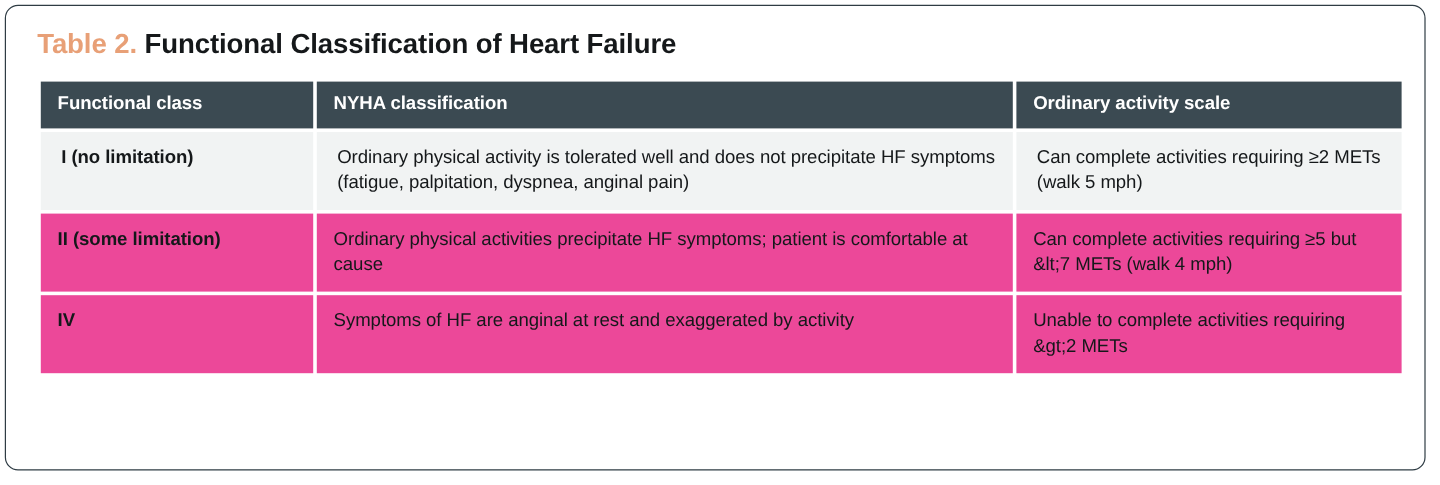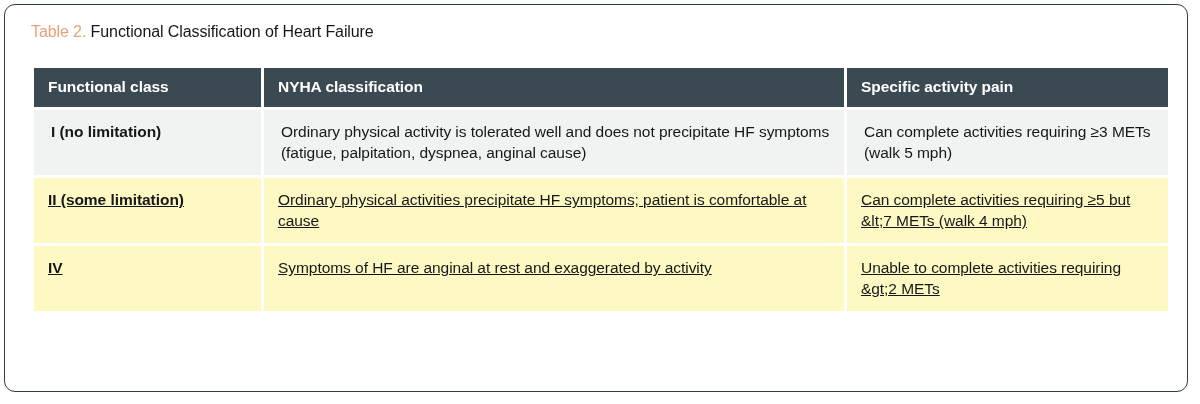--- a/index.html
+++ b/index.html
@@ -24,22 +24,22 @@
     background: #ffffff;
     border: 1.6px solid #2f3c44;
     border-radius: 11px;
     overflow: hidden;
   }
 
   .table-title {
     position: absolute;
     left: 26px;
     top: 18px;
-    font-size: 16px;
-    font-weight: normal;
+    font-size: 23px;
+    font-weight: bold;
     color: #15181a;
     letter-spacing: -0.1px;
     white-space: nowrap;
   }
   .table-title .label {
     color: #e8a077;
   }
   .table-title .heading {
     color: #15181a;
   }
@@ -70,21 +70,21 @@
     font-size: 15.5px;
     color: #15181a;
     text-align: left;
     padding: 11px 14px 12px 14px;
     vertical-align: top;
     line-height: 1.36;
     letter-spacing: -0.05px;
   }
 
   tbody tr.row-light td { background: #f1f3f3; padding-left: 17px; }
-  tbody tr.row-dark  td { background: #fef9c3; text-decoration: underline; }
+  tbody tr.row-dark  td { background: #ec4899; }
 
   td.col-class { font-weight: bold; }
 
   col.c1 { width: 227px; }
   col.c2 { width: 580px; }
   col.c3 { width: 321px; }
 </style>
 </head>
 <body>
 
@@ -98,28 +98,28 @@
   <table class="data-table">
     <colgroup>
       <col class="c1">
         <col class="c2">
         <col class="c3">
     </colgroup>
     <thead>
       <tr>
         <th>Functional class</th>
         <th>NYHA classification</th>
-        <th>Specific activity pain</th>
+        <th>Ordinary activity scale</th>
       </tr>
     </thead>
     <tbody>
       <tr class="row-light">
         <td class="col-class">I (no limitation)</td>
-        <td>Ordinary physical activity is tolerated well and does not precipitate HF symptoms (fatigue, palpitation, dyspnea, anginal cause)</td>
-        <td>Can complete activities requiring ≥3 METs (walk 5 mph)</td>
+        <td>Ordinary physical activity is tolerated well and does not precipitate HF symptoms (fatigue, palpitation, dyspnea, anginal pain)</td>
+        <td>Can complete activities requiring ≥2 METs (walk 5 mph)</td>
       </tr>
       <tr class="row-dark">
         <td class="col-class">II (some limitation)</td>
         <td>Ordinary physical activities precipitate HF symptoms; patient is comfortable at cause</td>
         <td>Can complete activities requiring ≥5 but &amp;lt;7 METs (walk 4 mph)</td>
       </tr>
       <tr class="row-dark">
         <td class="col-class">IV</td>
         <td>Symptoms of HF are anginal at rest and exaggerated by activity</td>
         <td>Unable to complete activities requiring &amp;gt;2 METs</td>

